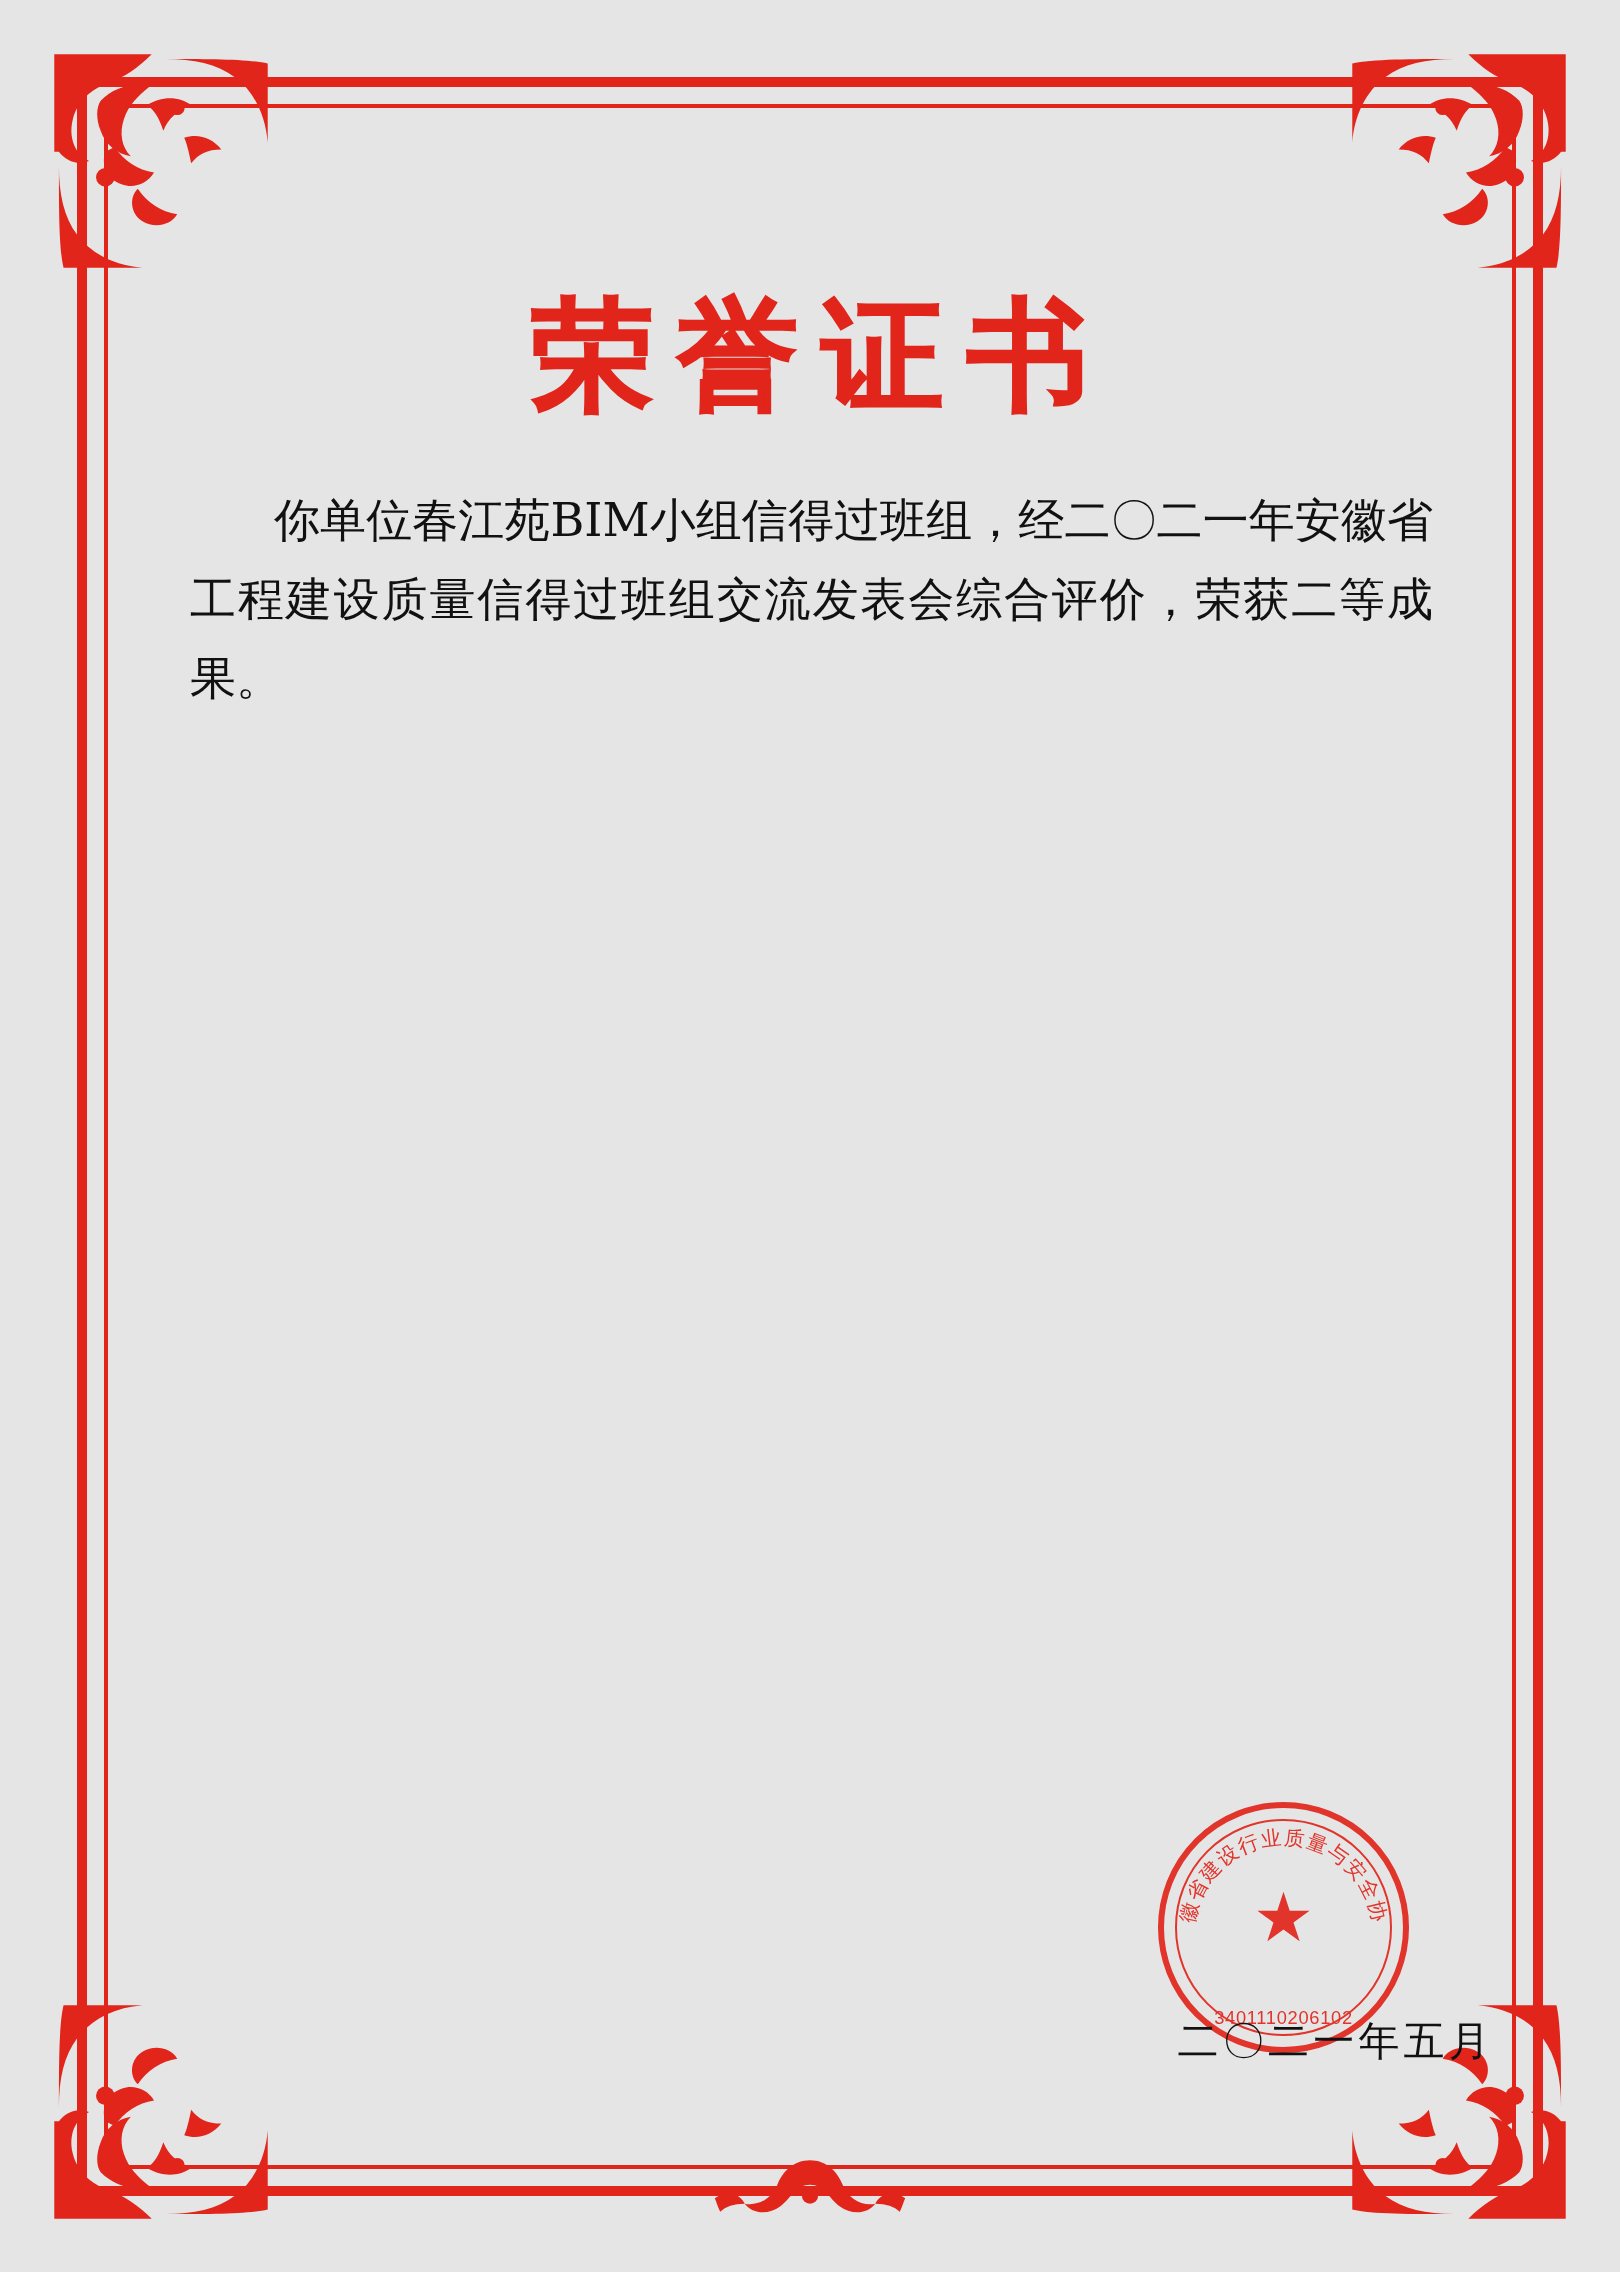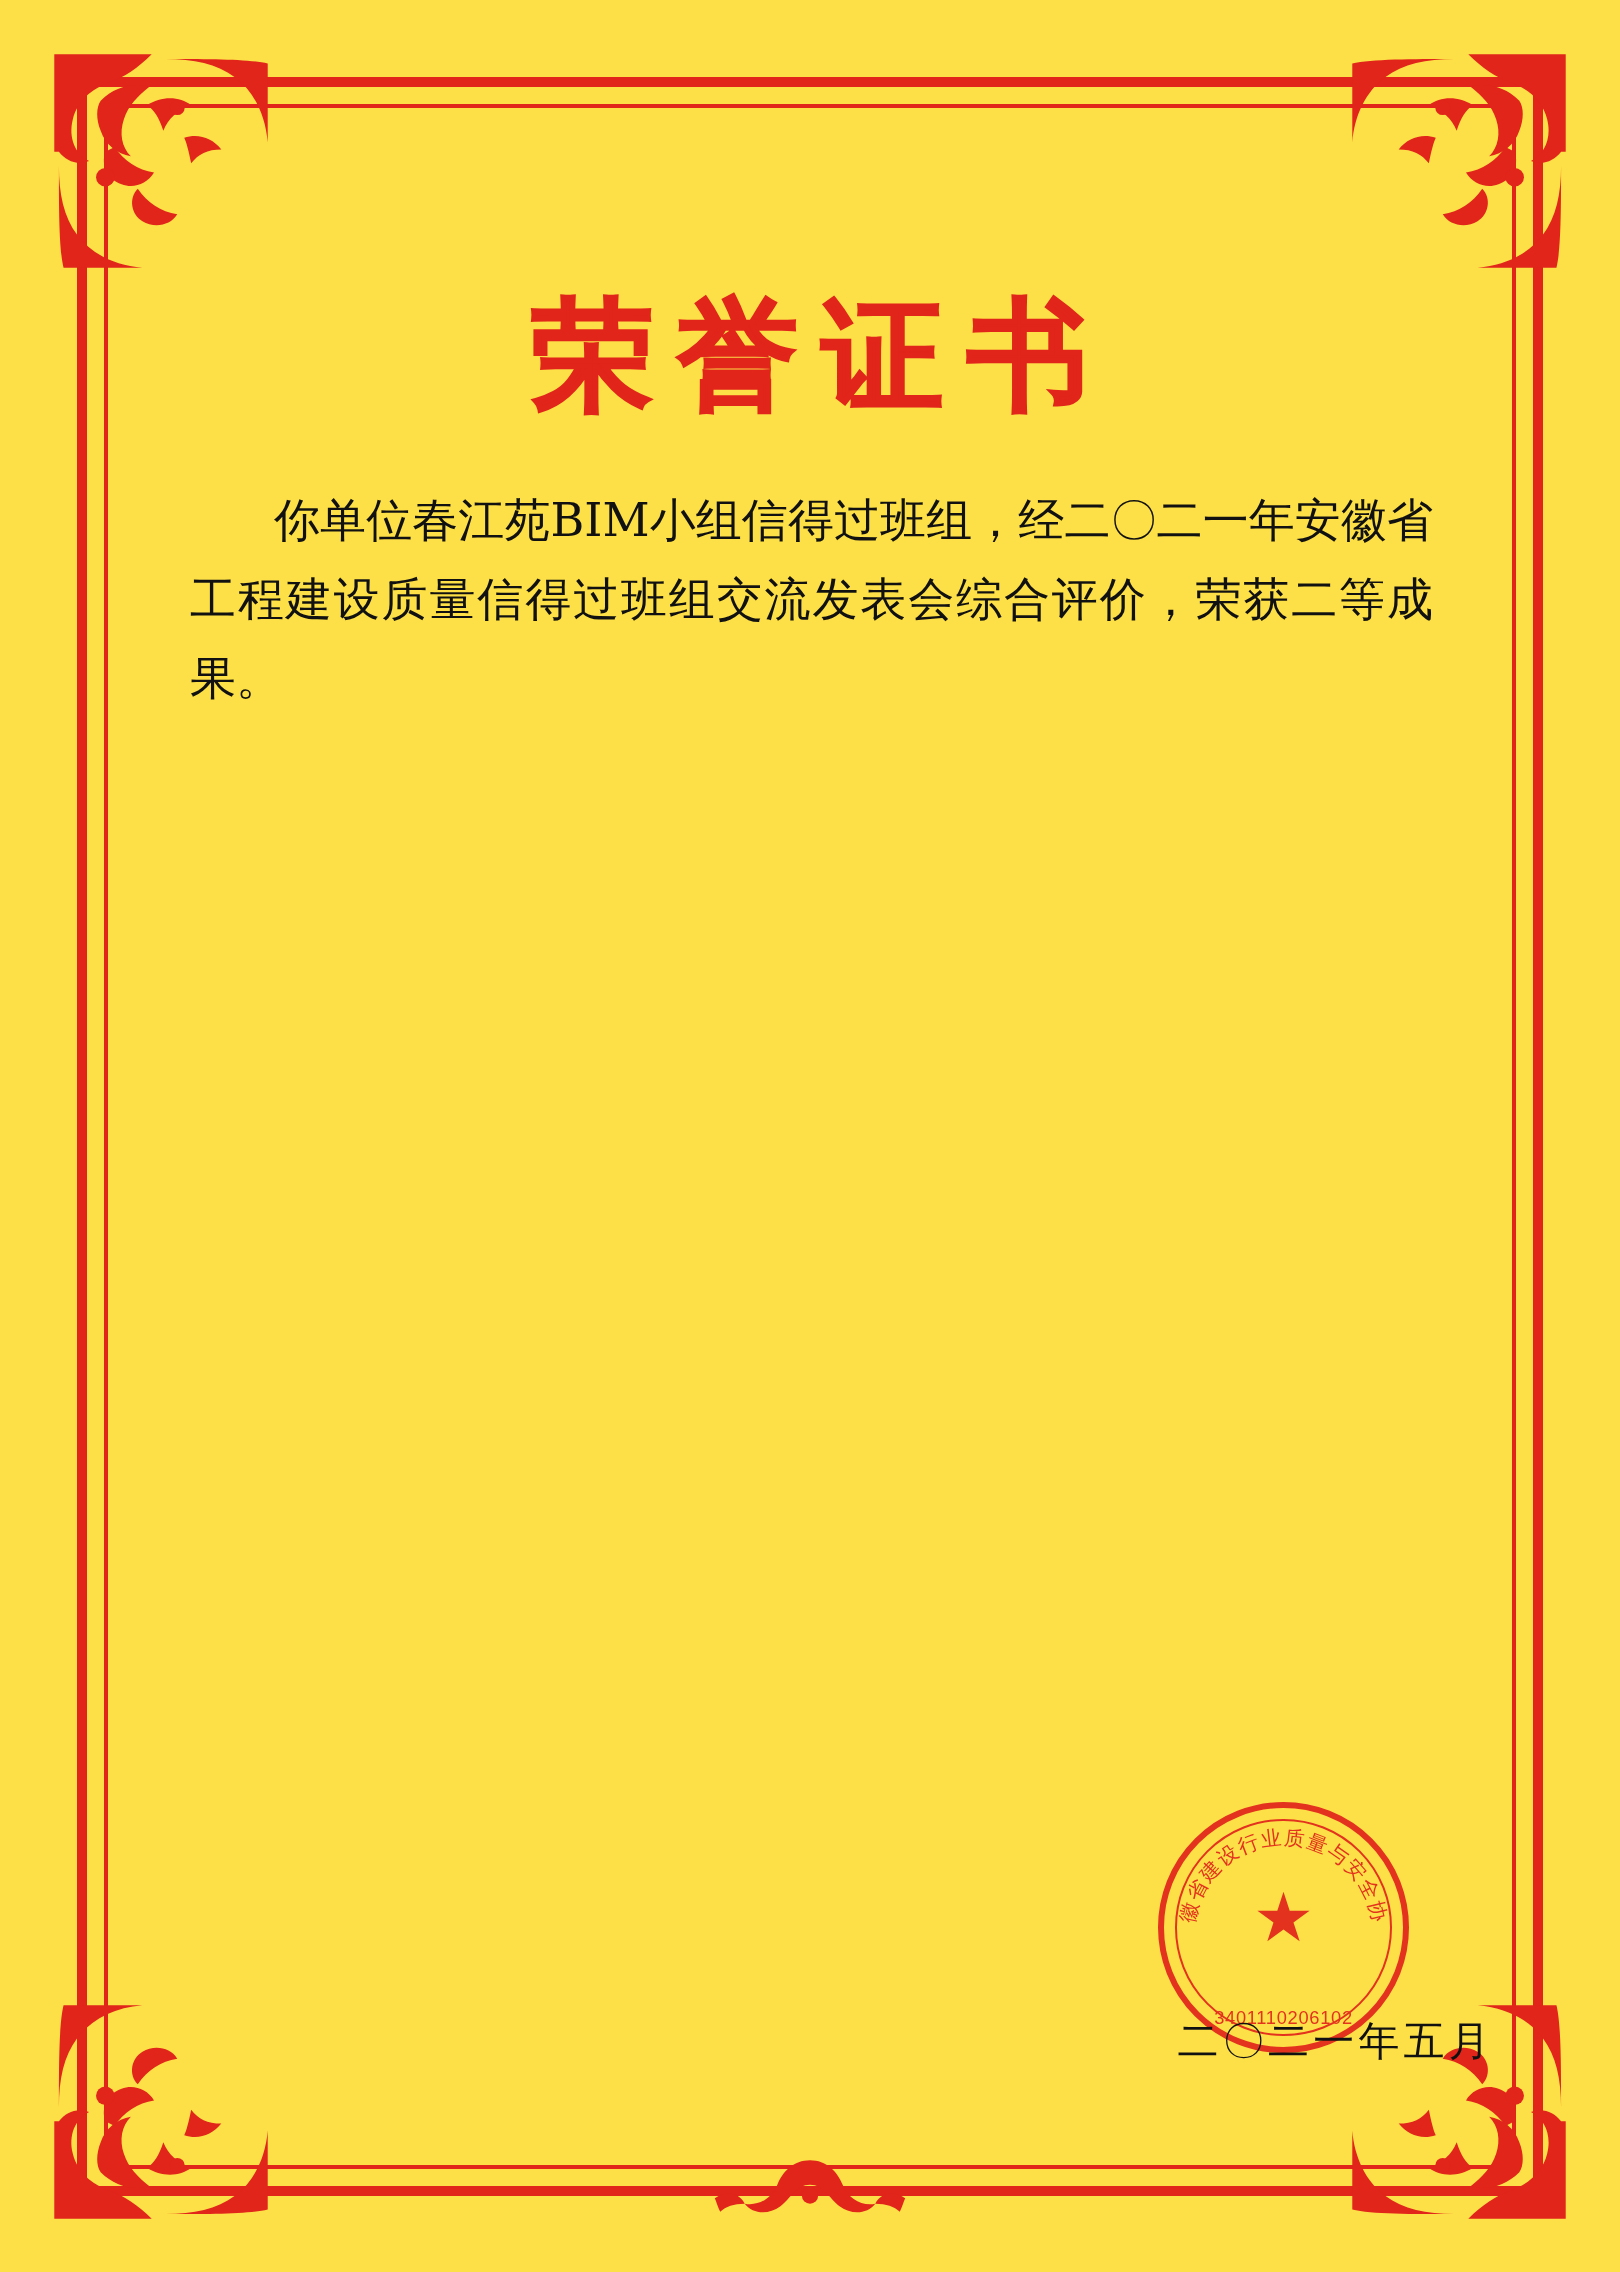--- a/index.html
+++ b/index.html
@@ -12,21 +12,21 @@
     height: 2273px;
     font-family: "Liberation Serif", "DejaVu Serif", serif;
     position: relative;
     overflow: hidden;
   }
 
   
   .certificate {
     position: absolute;
     inset: 0;
-    background: #fde047;
+    background: #e5e5e5;
   }
 
   
   .border-frame {
     position: absolute;
     left: 77px;
     top: 77px;
     right: 77px;
     bottom: 77px;
     pointer-events: none;

